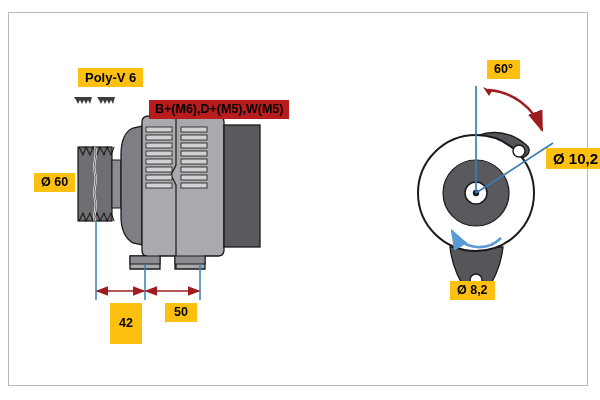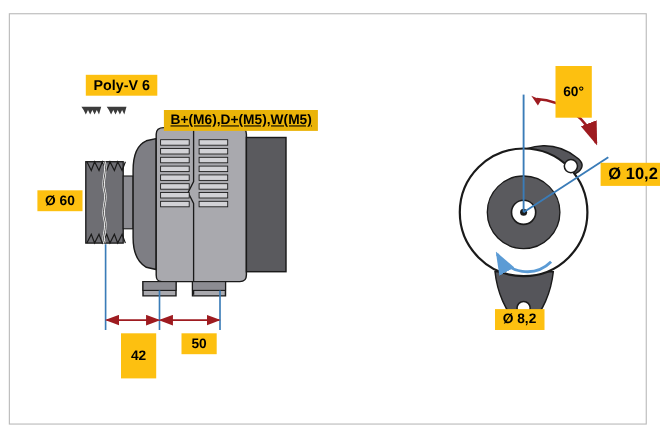--- a/index.html
+++ b/index.html
@@ -20,21 +20,21 @@
   #stage{position:absolute;left:0;top:0;width:600px;height:340px;}
   .lbl{
     position:absolute;
     font-weight:bold;
     color:#000000;
     white-space:nowrap;
     line-height:1;
     box-sizing:border-box;
   }
   .lbl-yellow{background:#FDC010;}
-  .lbl-blue{background:#eab308;text-decoration:underline;}
+  .lbl-blue{background:#b91c1c;}
   svg{position:absolute;left:0;top:0;overflow:visible;}
 </style>
 </head>
 <body>
 
 <div id="frame"></div>
 
 <div id="stage">
 
   <svg width="600" height="400">
@@ -161,19 +161,19 @@
   <div class="lbl lbl-yellow" style="left:78px;top:68px;padding:3px 7px;font-size:13px;">Poly-V 6</div>
 
   <div class="lbl lbl-blue" style="left:149px;top:100px;padding:3px 6px;font-size:12.5px;">B+(M6),D+(M5),W(M5)</div>
 
   <div class="lbl lbl-yellow" style="left:34px;top:173px;padding:3px 7px;font-size:12.5px;">Ø 60</div>
 
   <div class="lbl lbl-yellow" style="left:110px;top:303px;padding:14px 9px;font-size:12.5px;">42</div>
 
   <div class="lbl lbl-yellow" style="left:165px;top:303px;padding:3px 9px;font-size:12.5px;">50</div>
 
-  <div class="lbl lbl-yellow" style="left:505px;top:60px;padding:17px 7px;font-size:12.5px;">60°</div>
+  <div class="lbl lbl-yellow" style="left:487px;top:60px;padding:3px 7px;font-size:12.5px;">60°</div>
 
   <div class="lbl lbl-yellow" style="left:546px;top:148px;padding:3px 7px;font-size:15px;">Ø 10,2</div>
 
   <div class="lbl lbl-yellow" style="left:450px;top:281px;padding:3px 7px;font-size:12.5px;">Ø 8,2</div>
 
 </div>
 
 </body></html>

